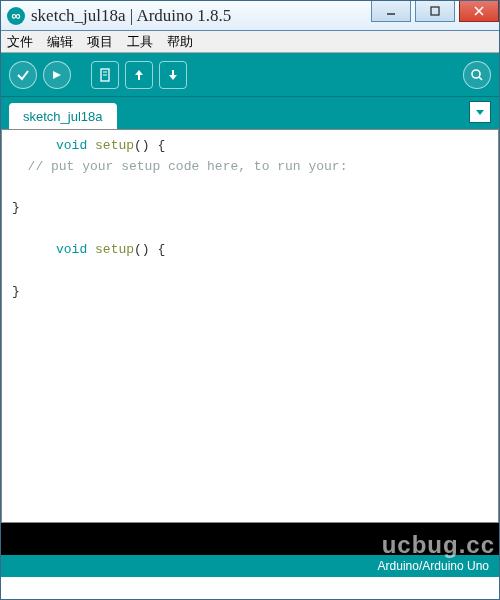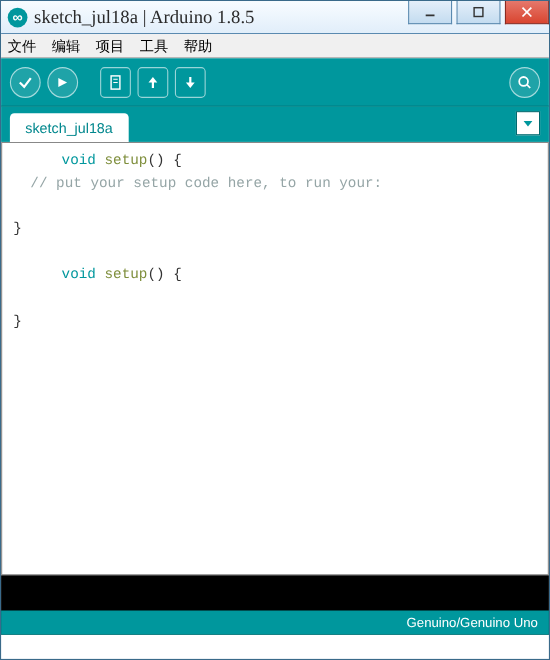--- a/index.html
+++ b/index.html
@@ -128,18 +128,19 @@
 }
 
 <span class="kw-blue">void</span> <span class="kw-green">setup</span>() {
 
 }
 </pre>
   </div>
 
   <div class="console">
     <div class="statusbar">
-      <span>Genuino/Genuino Uno</span>
+      <span>Arduino/Arduino Uno</span>
     </div>
   </div>
 
+  <div class="watermark">ucbug.cc</div>
 
 </div>
 
 </body></html>

